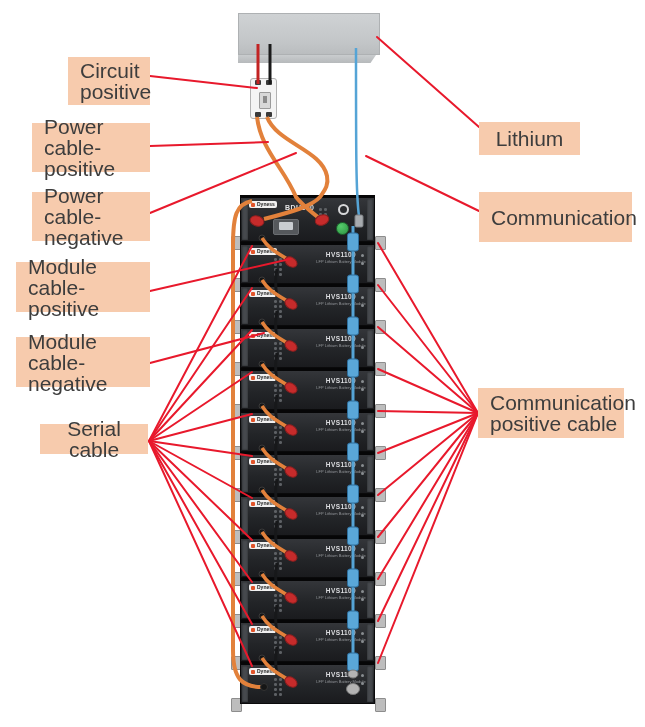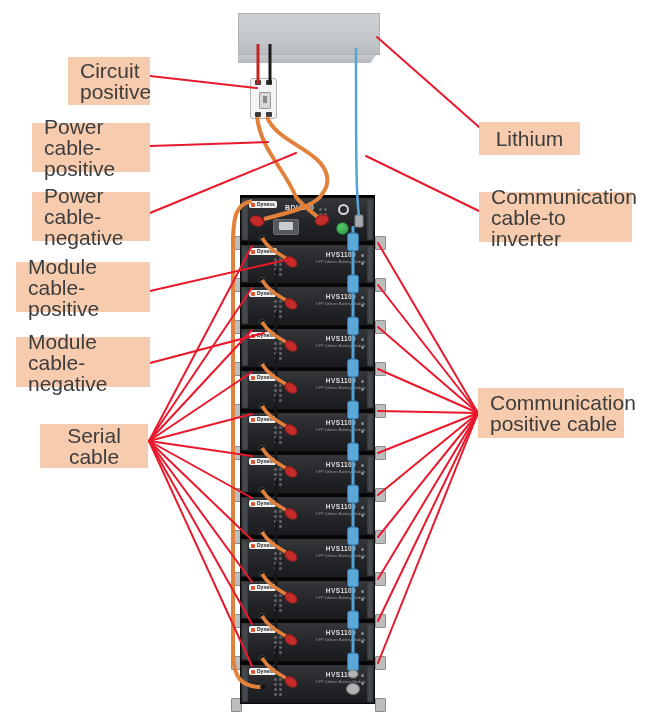--- a/index.html
+++ b/index.html
@@ -527,27 +527,26 @@
       <span>negative</span>
   </div>
   <div class="label left" style="left:16px;top:262px;width:134px;height:50px">
     <span>Module cable-</span>
       <span>positive</span>
   </div>
   <div class="label left" style="left:16px;top:337px;width:134px;height:50px">
     <span>Module cable-</span>
       <span>negative</span>
   </div>
-  <div class="label center" style="left:40px;top:424px;width:108px;height:44px">
+  <div class="label center" style="left:40px;top:424px;width:108px;height:30px">
     <span>Serial cable</span>
   </div>
   <div class="label center" style="left:479px;top:122px;width:101px;height:33px">
     <span>Lithium</span>
   </div>
   <div class="label left" style="left:479px;top:192px;width:153px;height:50px">
     <span>Communication</span>
-      <span>cable-to inverter</span>
   </div>
   <div class="label left" style="left:478px;top:388px;width:146px;height:50px">
     <span>Communication</span>
       <span>positive cable</span>
   </div>
 </div>
 
 </body></html>

